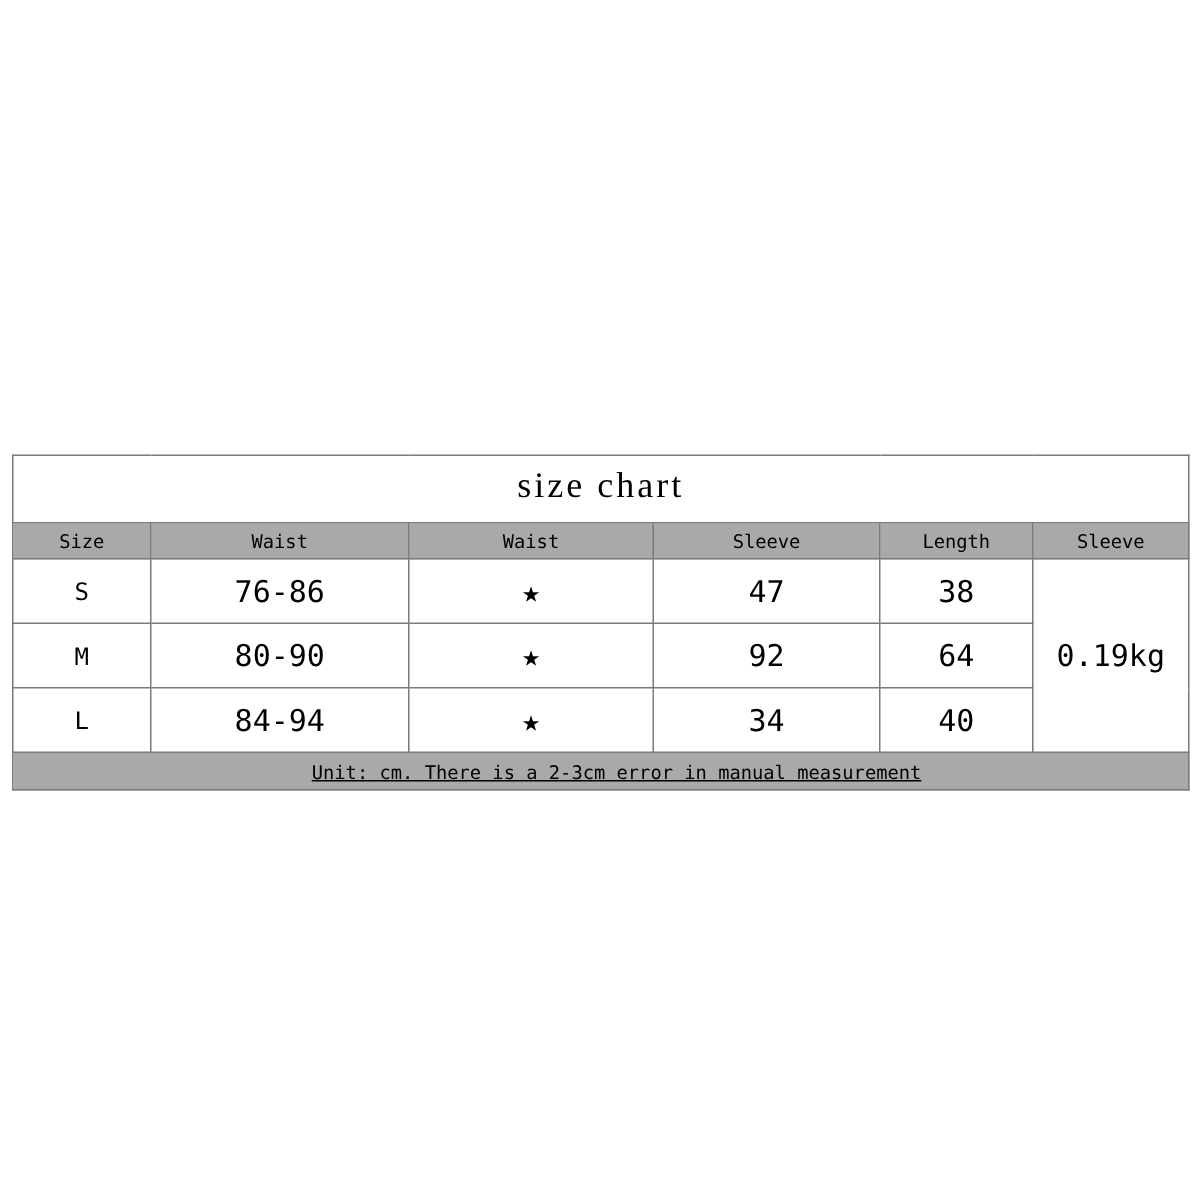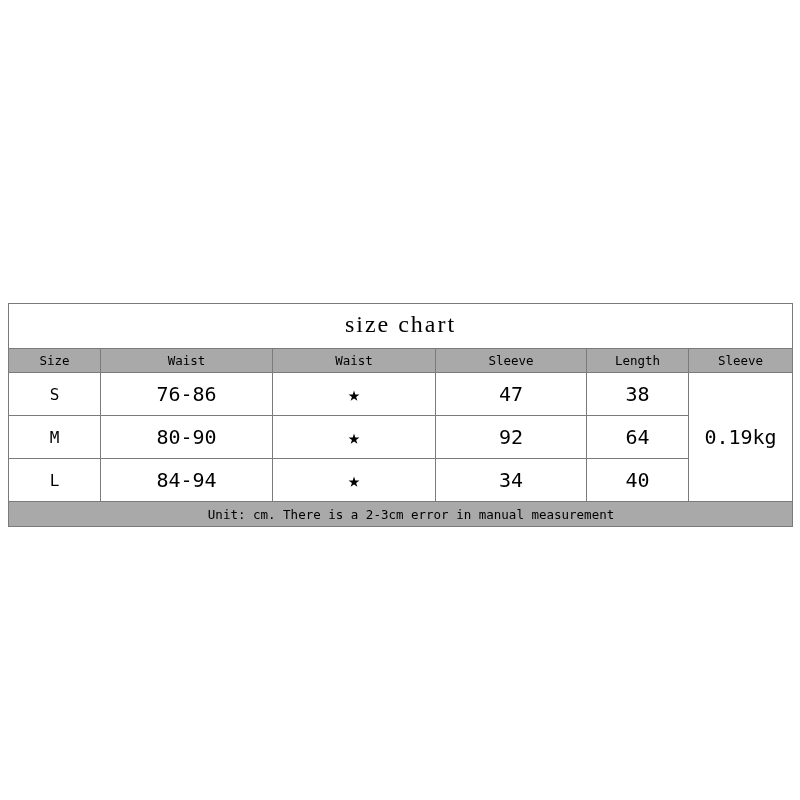--- a/index.html
+++ b/index.html
@@ -69,20 +69,21 @@
   }
   .weight-cell {
     font-size: 16px;
   }
   .footer-row td {
     background: #a9a9a9;
     height: 22px;
     font-size: 12.5px;
     text-align: left;
     padding-left: 22px;
+    text-decoration: underline;
   }
   .col-size { width: 92px; }
   .col-bust { width: 172px; }
   .col-waist { width: 163px; }
   .col-sleeve { width: 151px; }
   .col-length { width: 102px; }
   .col-weight { width: 104px; }
 </style>
 </head>
 <body>

